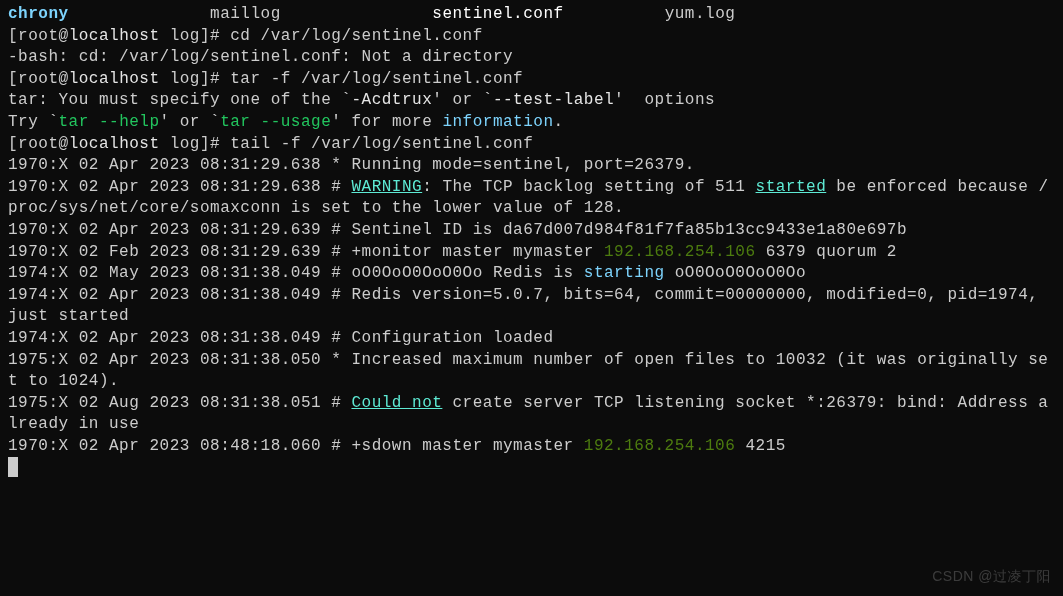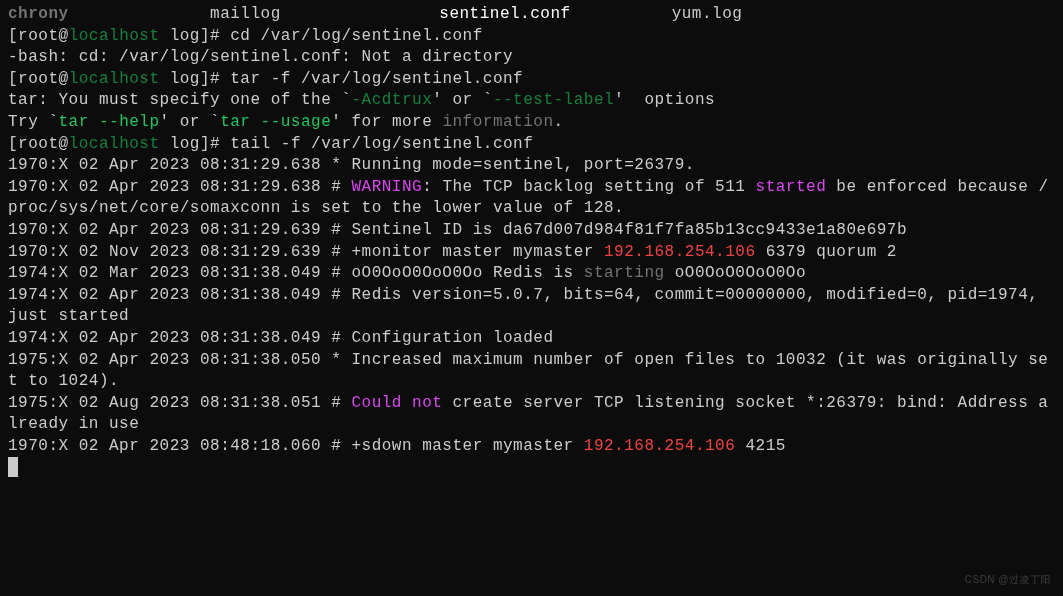--- a/index.html
+++ b/index.html
@@ -10,40 +10,40 @@
       font-size: 16px;
       line-height: 1.35;
       padding: 4px 8px;
       width: 1063px;
       height: 596px;
       overflow: hidden;
       position: relative;
       letter-spacing: 0.5px;
     }
     .line { white-space: pre-wrap; word-break: break-all; }
-    .cyan { color: #737373; }
-    .red { color: #15803d; }
-    .magenta { color: #ef4444; }
-    .yellow { color: #d946ef; }
+    .cyan { color: #7dd3fc; }
+    .red { color: #e5e5e5; }
+    .magenta { color: #4d7c0f; }
+    .yellow { color: #5eead4; text-decoration: underline; }
     .green { color: #22c55e; }
-    .white { color: #ffffff; margin-left: 7px; }
+    .white { color: #ffffff; }
     .bold { font-weight: bold; }
     .cursor {
       display: inline-block;
       width: 10px;
       height: 20px;
       background: #cccccc;
       vertical-align: text-bottom;
     }
     .watermark {
       position: absolute;
       bottom: 10px;
       right: 12px;
       color: rgba(200,200,200,0.25);
-      font-size: 10px;
+      font-size: 14px;
       font-family: sans-serif;
     }
     .sp { display: inline; }
   </style>
 </head>
 <body>
 
 <div class="line"><span class="cyan bold sp">chrony</span><span class="sp">              </span><span class="sp">maillog</span><span class="sp">               </span><span class="white sp">sentinel.conf</span><span class="sp">          </span><span class="sp">yum.log</span></div>
 
 <div class="line"><span class="sp">[</span><span class="sp">root@</span><span class="red sp">localhost</span><span class="sp"> log</span><span class="sp">]# </span><span class="sp">cd /var/log/sentinel.conf</span></div>
@@ -57,23 +57,23 @@
 <div class="line"><span class="sp">Try `</span><span class="green sp">tar --help</span><span class="sp">' or `</span><span class="green sp">tar --usage</span><span class="sp">' for more </span><span class="cyan sp">information</span><span class="sp">.</span></div>
 
 <div class="line"><span class="sp">[</span><span class="sp">root@</span><span class="red sp">localhost</span><span class="sp"> log</span><span class="sp">]# </span><span class="sp">tail -f /var/log/sentinel.conf</span></div>
 
 <div class="line"><span class="sp">1970:X 02 Apr 2023 08:31:29.638 * Running mode=sentinel, port=26379.</span></div>
 
 <div class="line"><span class="sp">1970:X 02 Apr 2023 08:31:29.638 # </span><span class="yellow sp">WARNING</span><span class="sp">: The TCP backlog setting of 511 </span><span class="yellow sp">started</span><span class="sp"> be enforced because /proc/sys/net/core/somaxconn is set to the lower value of 128.</span></div>
 
 <div class="line"><span class="sp">1970:X 02 Apr 2023 08:31:29.639 # Sentinel ID is da67d007d984f81f7fa85b13cc9433e1a80e697b</span></div>
 
-<div class="line"><span class="sp">1970:X 02 Nov 2023 08:31:29.639 # +monitor master mymaster </span><span class="magenta sp">192.168.254.106</span><span class="sp"> 6379 quorum 2</span></div>
+<div class="line"><span class="sp">1970:X 02 Feb 2023 08:31:29.639 # +monitor master mymaster </span><span class="magenta sp">192.168.254.106</span><span class="sp"> 6379 quorum 2</span></div>
 
-<div class="line"><span class="sp">1974:X 02 Mar 2023 08:31:38.049 # oO0OoO0OoO0Oo Redis is </span><span class="cyan sp">starting</span><span class="sp"> oO0OoO0OoO0Oo</span></div>
+<div class="line"><span class="sp">1974:X 02 May 2023 08:31:38.049 # oO0OoO0OoO0Oo Redis is </span><span class="cyan sp">starting</span><span class="sp"> oO0OoO0OoO0Oo</span></div>
 
 <div class="line"><span class="sp">1974:X 02 Apr 2023 08:31:38.049 # Redis version=5.0.7, bits=64, commit=00000000, modified=0, pid=1974, just started</span></div>
 
 <div class="line"><span class="sp">1974:X 02 Apr 2023 08:31:38.049 # Configuration loaded</span></div>
 
 <div class="line"><span class="sp">1975:X 02 Apr 2023 08:31:38.050 * Increased maximum number of open files to 10032 (it was originally set to 1024).</span></div>
 
 <div class="line"><span class="sp">1975:X 02 Aug 2023 08:31:38.051 # </span><span class="yellow sp">Could not</span><span class="sp"> create server TCP listening socket *:26379: bind: Address already in use</span></div>
 
 <div class="line"><span class="sp">1970:X 02 Apr 2023 08:48:18.060 # +sdown master mymaster </span><span class="magenta sp">192.168.254.106</span><span class="sp"> 4215</span></div>

